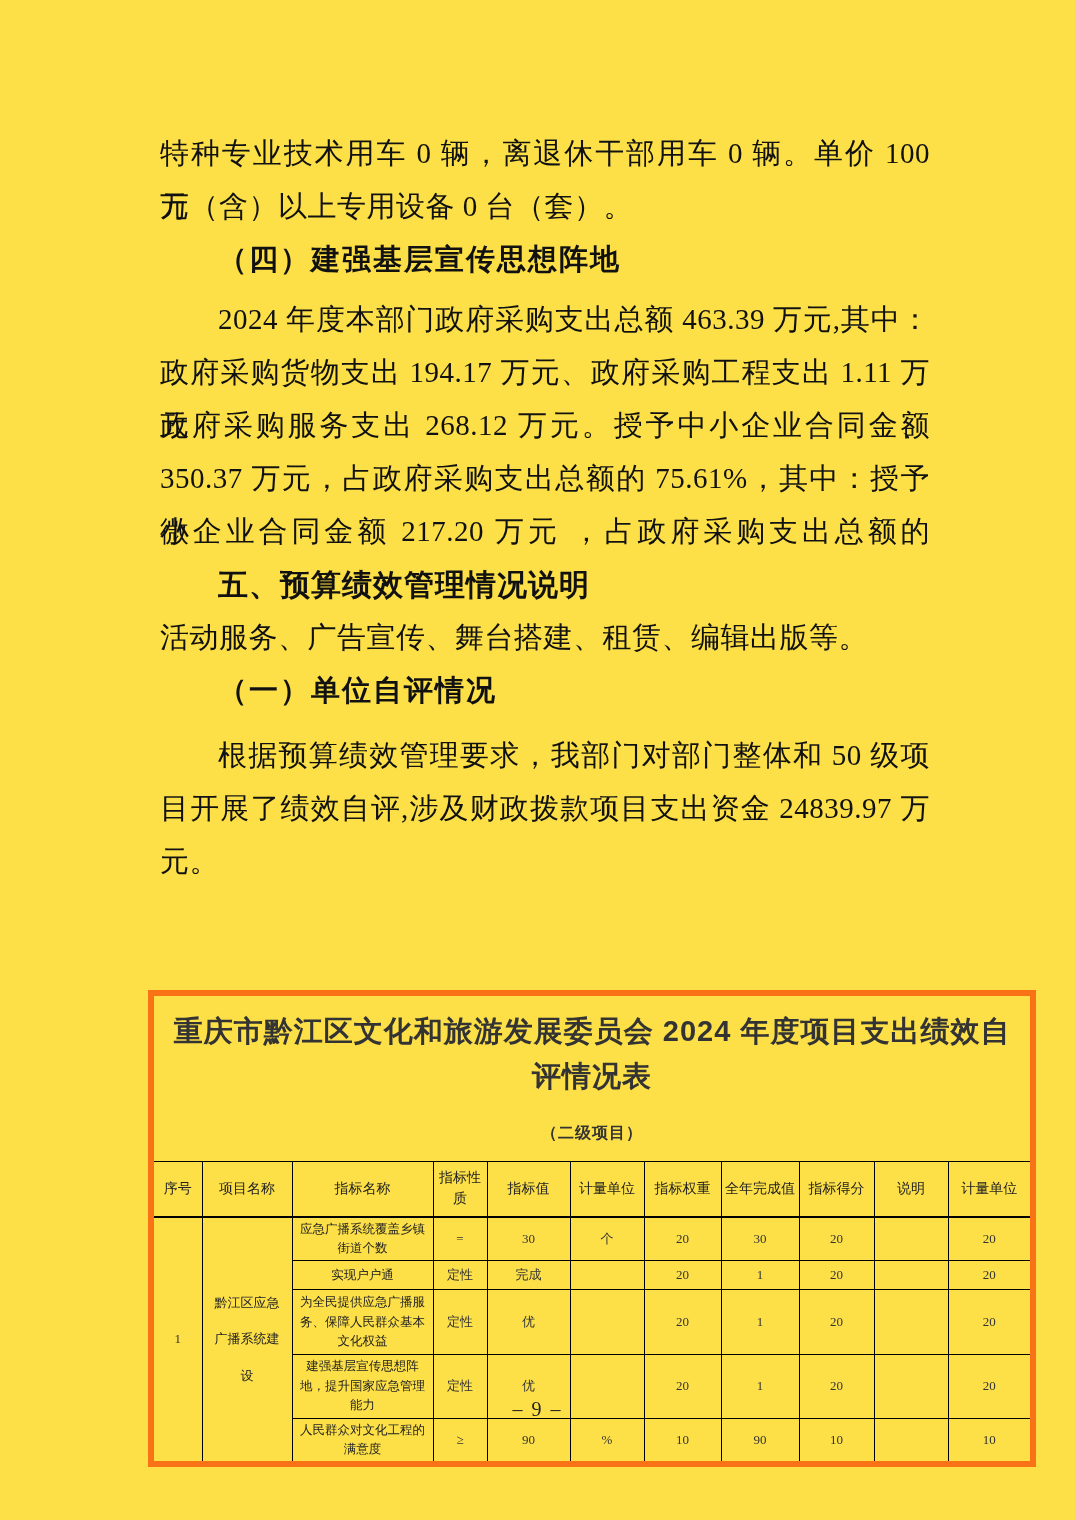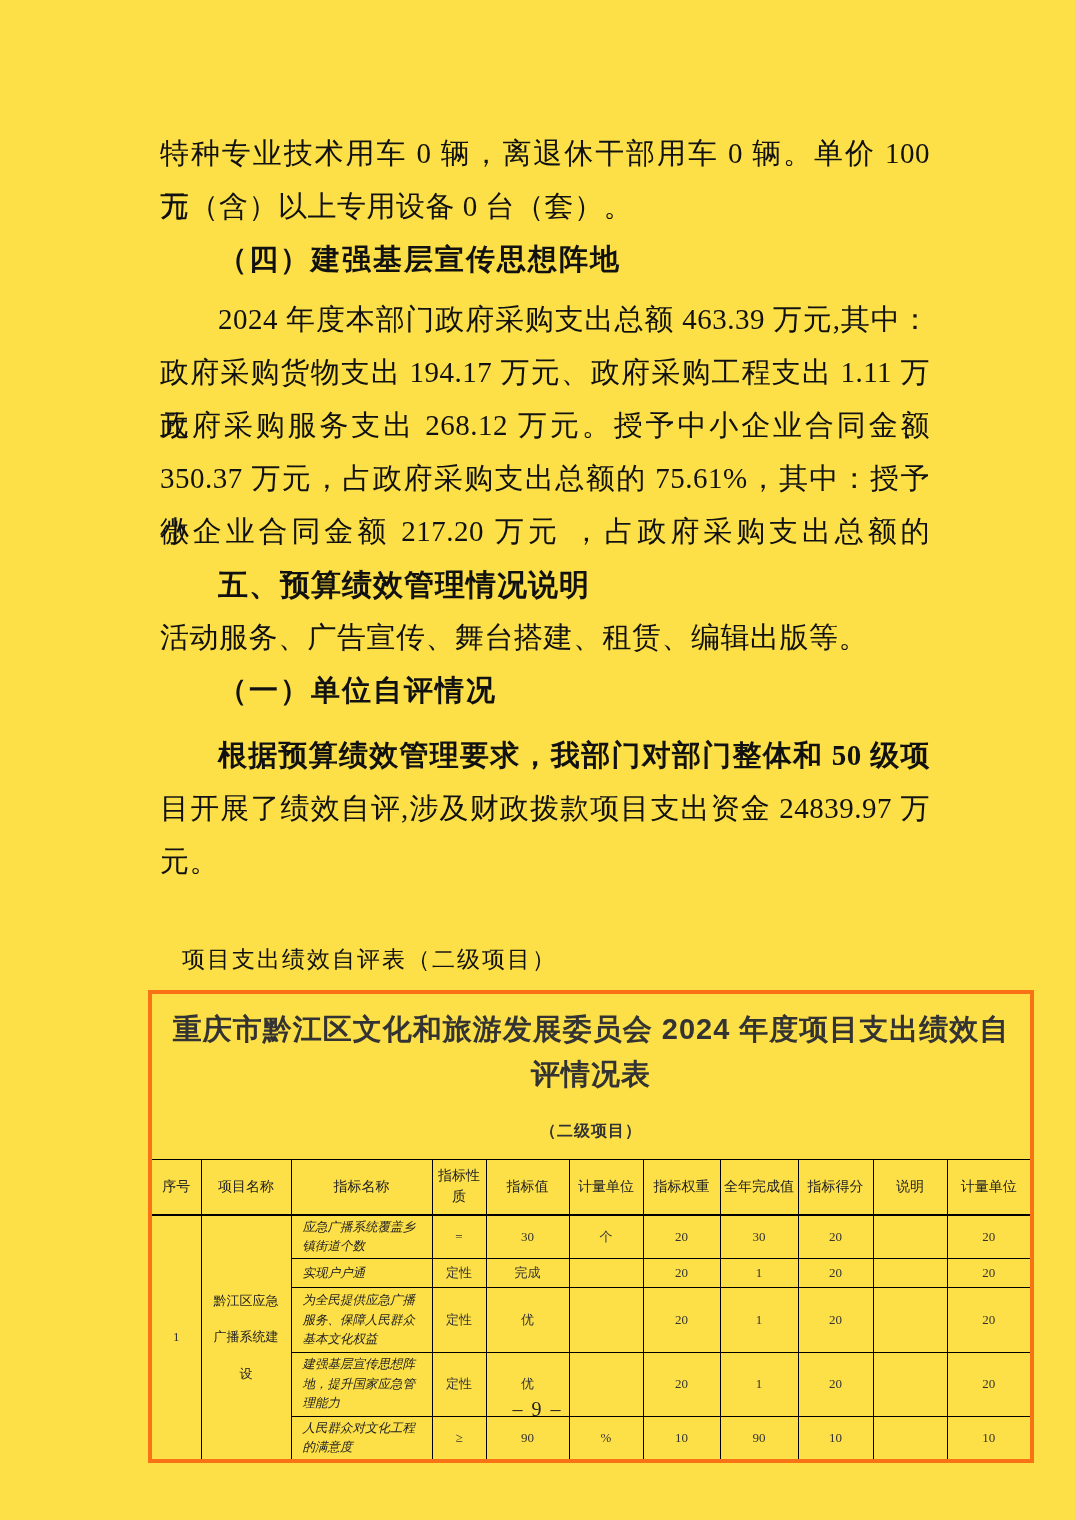--- a/index.html
+++ b/index.html
@@ -10,50 +10,50 @@
     color:#111;
     font-family:"Liberation Serif","DejaVu Serif",serif;
     overflow:hidden;
   }
   
   .body-text{position:absolute;left:160px;top:127px;width:770px;}
   .ln{font-size:29px;height:53px;line-height:53px;letter-spacing:0.5px;}
   .j{text-align:justify;text-align-last:justify;}
   .ind{text-indent:58px;}
   .gap-s{margin-top:7px;}
-  .gap-m{margin-top:12px;font-weight:bold;}
+  .gap-m{margin-top:12px;}
   .h-kai{font-weight:bold;letter-spacing:2px;}
   .h-hei{font-family:"Liberation Sans","DejaVu Sans",sans-serif;font-weight:bold;font-size:30px;letter-spacing:1px;}
   
   .caption{position:absolute;left:182px;top:944px;font-size:23px;letter-spacing:2px;}
   
   table.selftable{
     position:absolute;left:148px;top:990px;
     width:882px;border-collapse:collapse;table-layout:fixed;
-    border:4px solid #f97316;
+    border:6px solid #f97316;
   }
   .selftable td,.selftable th{border:1px solid #000;vertical-align:middle;}
   .title-cell{text-align:center;padding:0;}
   .tbl-title{
     font-family:"Liberation Sans","DejaVu Sans",sans-serif;
     font-weight:bold;font-size:29px;margin:12px 6px 0 6px;letter-spacing:1px;
   }
   .tbl-subtitle{
     font-family:"Liberation Sans","DejaVu Sans",sans-serif;
     font-weight:bold;font-size:16px;margin:22px 0 14px 0;letter-spacing:1px;
   }
   .selftable th{
     border-bottom:2px solid #000;
     font-weight:normal;font-size:14px;height:52px;
     padding:1px;line-height:1.45;text-align:center;color:#222;
   }
   .selftable td{
     font-size:13px;text-align:center;padding:1px 2px;line-height:1.55;color:#333;
   }
-  td.name{text-align:left;padding:2px 11px;font-size:12.5px;color:#222;font-style:italic;}
+  td.name{text-align:center;padding:2px 5px;font-size:12.5px;color:#222;}
   td.seq{font-size:13px;}
   td.project{font-size:13px;line-height:2.8;padding:0 8px;color:#222;}
   tr.r0{height:44px;}
   tr.r1{height:29px;}
   tr.r2{height:65px;}
   tr.r3{height:40px;}
   tr.r4{height:40px;margin-top:28px;}
   
   .pageno{position:absolute;top:1398px;left:0;width:100%;text-align:center;font-size:20px;letter-spacing:2px;color:#222;}
 </style>
@@ -72,21 +72,20 @@
     <div class="ln j">350.37 万元，占政府采购支出总额的 75.61%，其中：授予小</div>
     <div class="ln j">微企业合同金额 217.20 万元 ，占政府采购支出总额的</div>
     <div class="ln h-hei ind">五、预算绩效管理情况说明</div>
     <div class="ln">活动服务、广告宣传、舞台搭建、租赁、编辑出版等。</div>
     <div class="ln h-kai ind">（一）单位自评情况</div>
     <div class="ln j ind gap-m">根据预算绩效管理要求，我部门对部门整体和 50 级项</div>
     <div class="ln j">目开展了绩效自评,涉及财政拨款项目支出资金 24839.97 万</div>
     <div class="ln">元。</div>
   </div>
 
-  <div class="caption">项目支出绩效自评表（二级项目）</div>
 
   <table class="selftable">
     <colgroup>
       <col style="width:51px">
         <col style="width:90px">
         <col style="width:141px">
       <col style="width:54px">
         <col style="width:83px">
         <col style="width:74px">
       <col style="width:77px">

